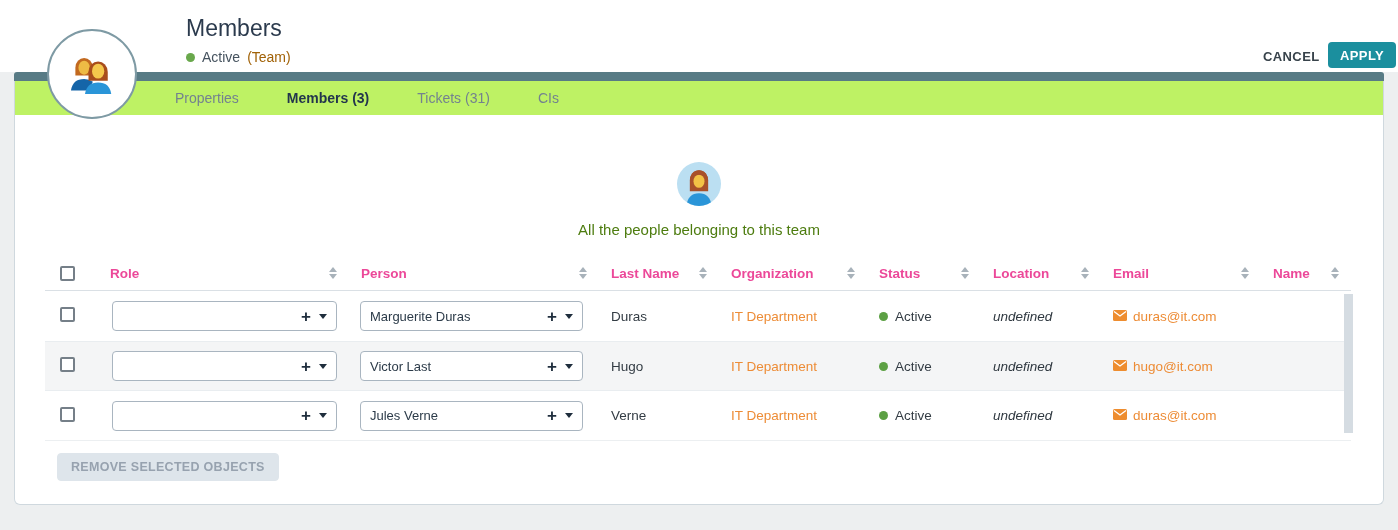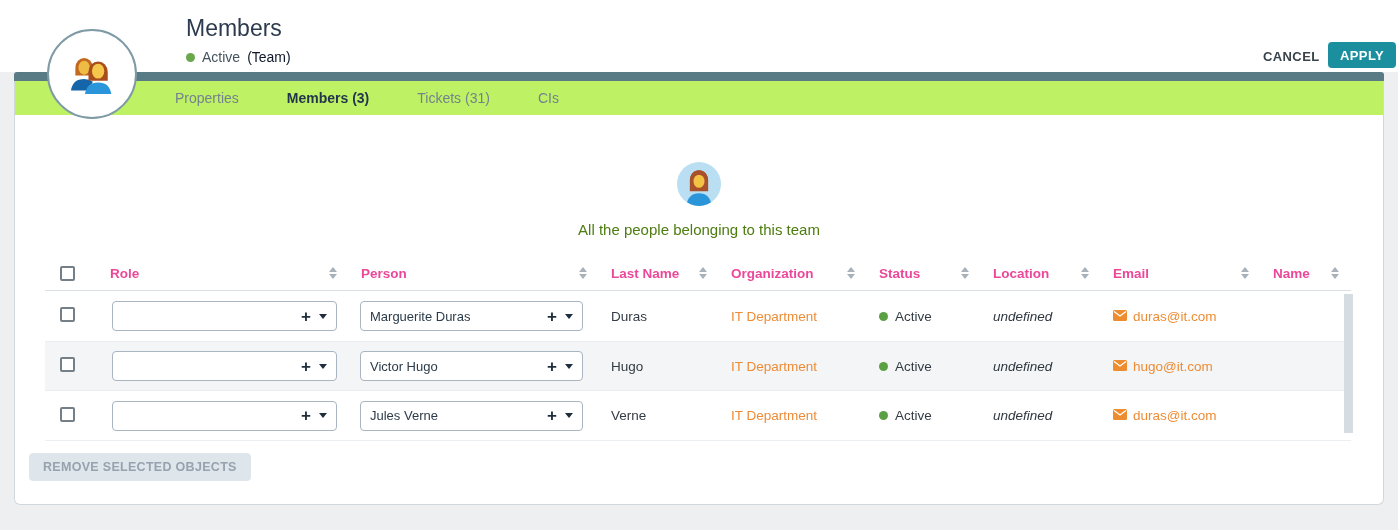--- a/index.html
+++ b/index.html
@@ -15,21 +15,21 @@
   
   .header-band { position:absolute; top:0; left:0; width:1398px; height:72px; background:#ffffff; }
   .avatar-circle {
     position:absolute; top:29px; left:47px; width:90px; height:90px;
     border-radius:50%; background:#fff; border:2px solid #7e9aa4; z-index:20;
     display:flex; align-items:center; justify-content:center;
   }
   .page-title { position:absolute; top:15px; left:186px; font-size:23px; font-weight:500; color:#2b3a4d; z-index:5; }
   .status-line { position:absolute; top:49px; left:186px; display:flex; align-items:center; gap:7px; font-size:14px; color:#46535f; z-index:5; }
   .status-dot { width:9px; height:9px; border-radius:50%; background:#69a84c; }
-  .status-context { color:#0f172a; }
+  .status-context { color:#a16207; }
   .cancel-btn {
     position:absolute; top:47px; left:1263px; height:18px; background:none; border:none;
     font-family:"Liberation Sans",sans-serif; font-size:13px; font-weight:700; letter-spacing:.4px; color:#38434b; cursor:pointer;
   }
   .apply-btn {
     position:absolute; top:42px; left:1328px; height:26px; padding:0 12px;
     background:#1b8f9e; border:none; border-radius:4px; color:#fff;
     font-family:"Liberation Sans",sans-serif; font-size:13px; font-weight:700; letter-spacing:.4px; cursor:pointer;
   }
 
@@ -81,21 +81,21 @@
 
   .org-link, .email-link { color:#ed8c36; text-decoration:none; cursor:pointer; font-size:13.5px; }
   .cell.status { display:flex; align-items:center; gap:7px; }
   .row-dot { width:9px; height:9px; border-radius:50%; background:#5ca044; flex:none; }
   .cell.loc { font-style:italic; color:#2f3840; }
   .cell.email { display:flex; align-items:flex-end; gap:6px; }
 
   .inner-scrollbar { position:absolute; top:213px; left:1329px; width:9px; height:139px; background:#d5dce2; cursor:pointer; }
 
   
-  .footer-actions { position:absolute; top:372px; left:14px; display:flex; gap:8px; }
+  .footer-actions { position:absolute; top:372px; left:42px; display:flex; gap:8px; }
   .btn { height:28px; padding:0 13px; border-radius:4px; font-family:"Liberation Sans",sans-serif; font-size:12.5px; font-weight:600; letter-spacing:.3px; cursor:pointer; }
   .btn.remove { background:#dee5eb; border:1px solid #dee5eb; color:#97a2af; }
   .btn.add { background:#fff; border:1px solid #d8dde2; color:#2f3a42; }
 </style>
 </head>
 <body>
 
 <div class="header-band"></div>
 
 <div class="avatar-circle">
@@ -253,21 +253,21 @@
       <div class="cell cb"><span class="checkbox"></span></div>
       <div class="cell">
           <div class="combo role">
             <span class="combo-val"></span>
             <span class="combo-plus">+</span>
             <span class="combo-caret"></span>
           </div>
         </div>
       <div class="cell">
           <div class="combo person">
-            <span class="combo-val">Victor Hugo</span>
+            <span class="combo-val">Victor Last</span>
             <span class="combo-plus">+</span>
             <span class="combo-caret"></span>
           </div>
         </div>
       <div class="cell">Hugo</div>
       <div class="cell"><a class="org-link">IT Department</a></div>
       <div class="cell status">
           <span class="row-dot"></span>
           <span>Active</span>
         </div>

